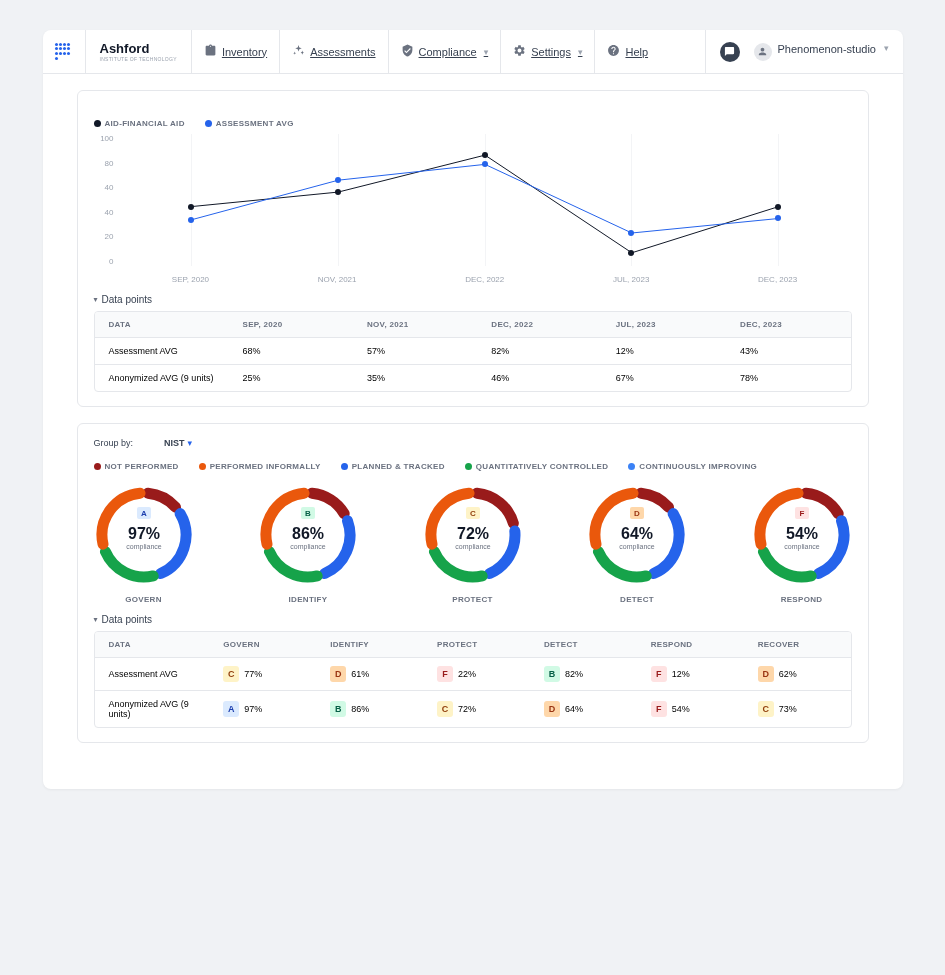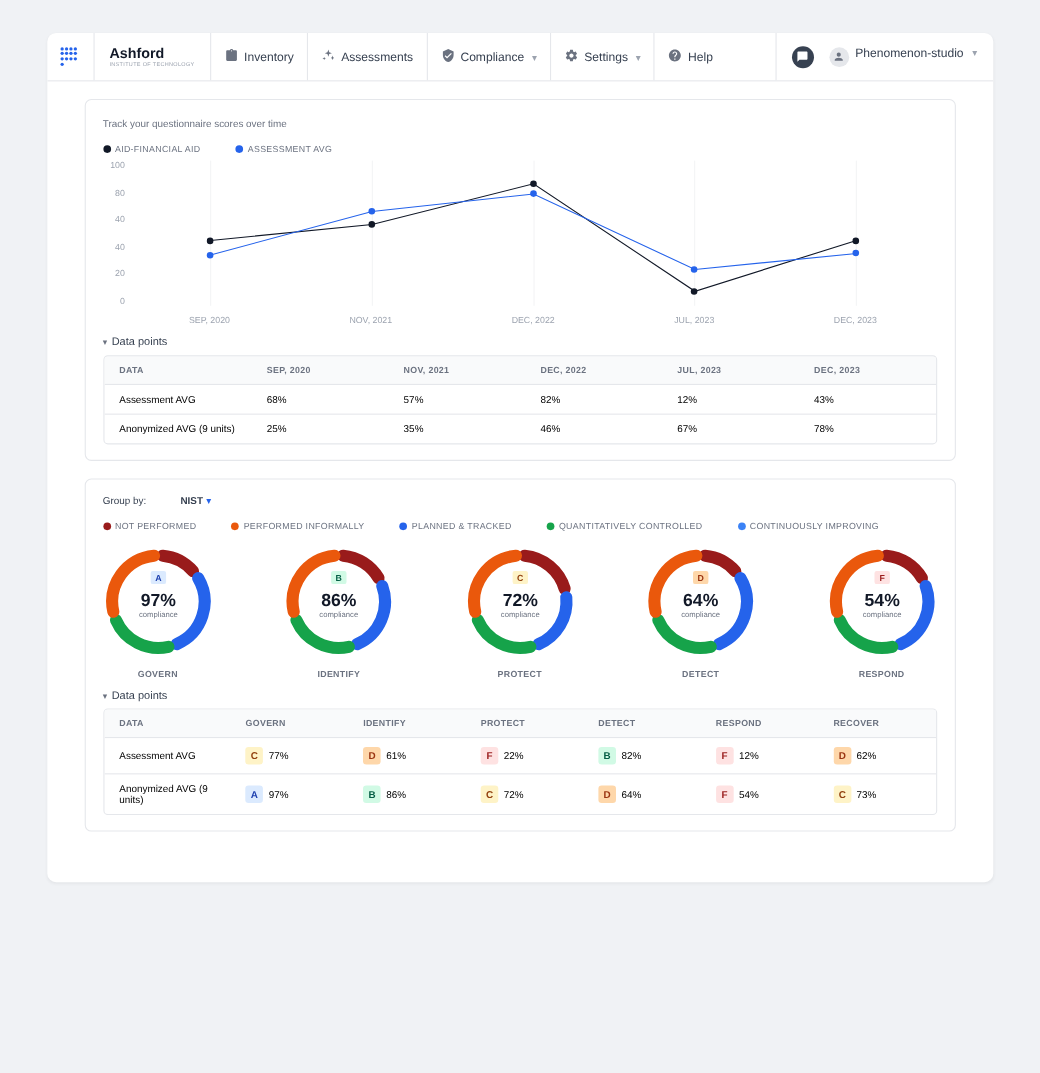--- a/index.html
+++ b/index.html
@@ -6,39 +6,39 @@
 body { background: #f0f2f5; font-family: -apple-system, BlinkMacSystemFont, "Segoe UI", Arial, sans-serif; display: flex; justify-content: center; padding: 30px 0; }
 .app { width: 860px; background: #fff; border-radius: 8px; box-shadow: 0 1px 3px rgba(0,0,0,0.05); overflow: hidden; }
 
 
 .header { display: flex; align-items: center; border-bottom: 1px solid #e5e7eb; height: 44px; }
 .logo-block { display: flex; align-items: center; padding: 0 12px; gap: 10px; border-right: 1px solid #e5e7eb; height: 100%; }
 .logo-icon { width: 18px; height: 18px; display: flex; flex-wrap: wrap; gap: 1px; }
 .logo-icon span { width: 3px; height: 3px; background: #2563eb; border-radius: 50%; }
 .brand { font-size: 13px; font-weight: 600; color: #111827; padding: 0 14px; border-right: 1px solid #e5e7eb; height: 100%; display: flex; align-items: center; }
 .nav { display: flex; align-items: center; height: 100%; }
-.nav-item { display: flex; align-items: center; gap: 5px; padding: 16px 12px; font-size: 11px; color: #374151; cursor: pointer; height: 100%; border-right: 1px solid #e5e7eb; }
+.nav-item { display: flex; align-items: center; gap: 5px; padding: 16px 12px; font-size: 11px; color: #374151; cursor: pointer; height: 100%; border-right: 1px solid #e5e7eb; text-decoration: underline; }
 .nav-item:last-child { border-right: none; }
 .nav-icon { width: 13px; height: 13px; fill: #6b7280; }
 .chev { font-size: 9px; color: #9ca3af; margin-left: 2px; }
 .header-right { margin-left: auto; display: flex; align-items: center; gap: 14px; padding: 0 14px; height: 100%; border-left: 1px solid #e5e7eb; }
 .circle-btn { width: 20px; height: 20px; background: #374151; border-radius: 50%; display: flex; align-items: center; justify-content: center; cursor: pointer; }
 .circle-btn svg { width: 11px; height: 11px; fill: #fff; }
 .user { display: flex; align-items: flex-start; gap: 6px; font-size: 11px; color: #374151; cursor: pointer; }
 .avatar { width: 18px; height: 18px; background: #e5e7eb; border-radius: 50%; display: flex; align-items: center; justify-content: center; }
 .avatar svg { width: 11px; height: 11px; fill: #6b7280; }
 
 
 .content { padding: 16px 34px 30px; }
 .card { border: 1px solid #e5e7eb; border-radius: 6px; padding: 14px 16px; margin-bottom: 16px; }
 .card-title { font-size: 12px; font-weight: 600; color: #111827; }
 .card-sub { font-size: 9px; color: #6b7280; margin-top: 2px; }
 
 
-.legend { display: flex; gap: 32px; margin-top: 14px; font-size: 8px; text-transform: uppercase; color: #6b7280; font-weight: 400; letter-spacing: 0.3px; }
+.legend { display: flex; gap: 20px; margin-top: 14px; font-size: 8px; text-transform: uppercase; color: #6b7280; font-weight: 700; letter-spacing: 0.3px; }
 .legend-item { display: flex; align-items: center; gap: 4px; }
 .dot { width: 7px; height: 7px; border-radius: 50%; }
 .chart { position: relative; height: 150px; margin-top: 6px; }
 .y-axis { position: absolute; left: 0; top: 0; bottom: 18px; width: 20px; display: flex; flex-direction: column; justify-content: space-between; font-size: 8px; color: #9ca3af; text-align: right; }
 .plot { position: absolute; left: 24px; right: 0; top: 0; bottom: 18px; }
 .x-axis { position: absolute; left: 24px; right: 0; bottom: 0; display: flex; justify-content: space-around; font-size: 8px; color: #9ca3af; text-transform: uppercase; }
 .grid-line { position: absolute; top: 0; bottom: 0; width: 1px; background: #f3f4f6; }
 
 
 .dp-header { display: flex; align-items: center; gap: 4px; font-size: 10px; color: #374151; margin: 10px 0 6px; cursor: pointer; }
@@ -148,21 +148,20 @@
         </div>
         <span>Phenomenon-studio</span>
         <span class="chev">▾</span>
       </div>
     </div>
   </div>
 
   <div class="content">
 
     <div class="card">
-      <div class="card-sub">Track your questionnaire scores over time</div>
       <div class="legend" id="legend1">
           <div class="legend-item">
             <span class="dot" style="background:#111827"></span>
             <span>AID-FINANCIAL AID</span>
           </div>
           <div class="legend-item">
             <span class="dot" style="background:#2563eb"></span>
             <span>ASSESSMENT AVG</span>
           </div>
         </div>

